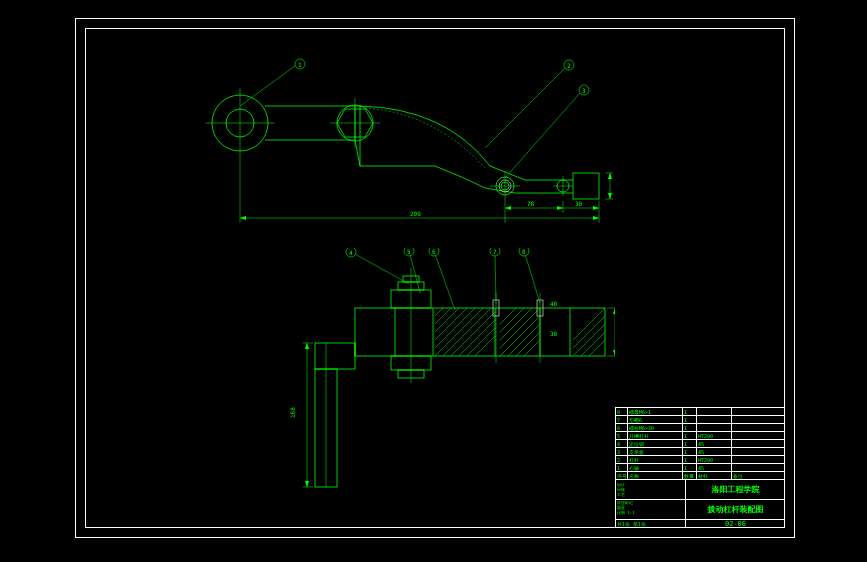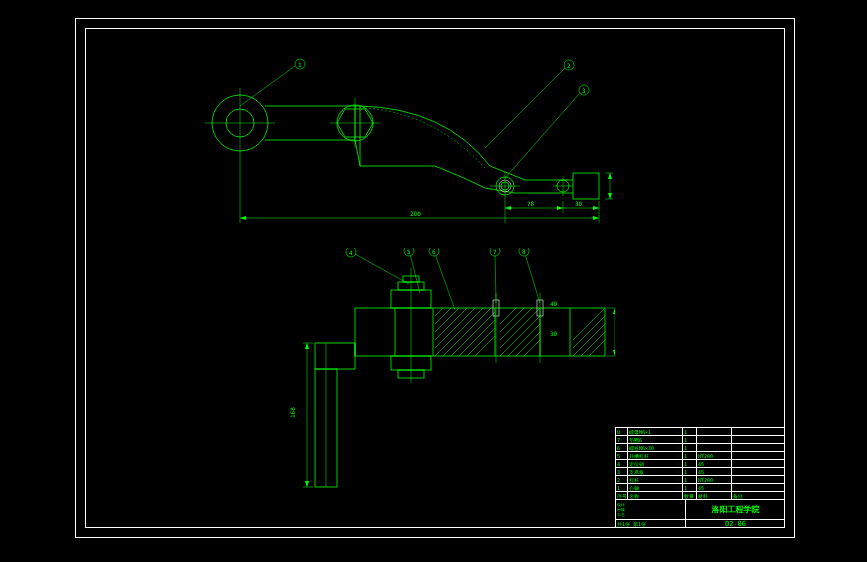--- a/index.html
+++ b/index.html
@@ -296,20 +296,28 @@
       <div class="tb-row tb-big">
         <div class="tb-cell" style="width:70px">
           <div style="display:flex;flex-direction:column;font-size:4px;line-height:5px">
             <span>设计</span>
             <span>审核</span>
             <span>工艺</span>
           </div>
         </div>
         <div class="tb-cell" style="flex:1;border-right:none;justify-content:center;font-size:8px;font-weight:bold">洛阳工程学院</div>
       </div>
+      <div class="tb-row tb-big">
+        <div class="tb-cell" style="width:70px;flex-direction:column;font-size:4px;line-height:5px;align-items:flex-start">
+          <span>阶段标记</span>
+          <span>重量</span>
+          <span><span>比例</span> <span>1:1</span></span>
+        </div>
+        <div class="tb-cell" style="flex:1;border-right:none;justify-content:center;font-size:8px;font-weight:bold">拨动杠杆装配图</div>
+      </div>
       <div class="tb-row" style="border-bottom:none">
         <div class="tb-cell" style="width:70px">共1张 第1张</div>
         <div class="tb-cell" style="flex:1;border-right:none;justify-content:center;font-size:7px">02-06</div>
       </div>
     </div>
 
   </div>
 </div>
 
 </body></html>

